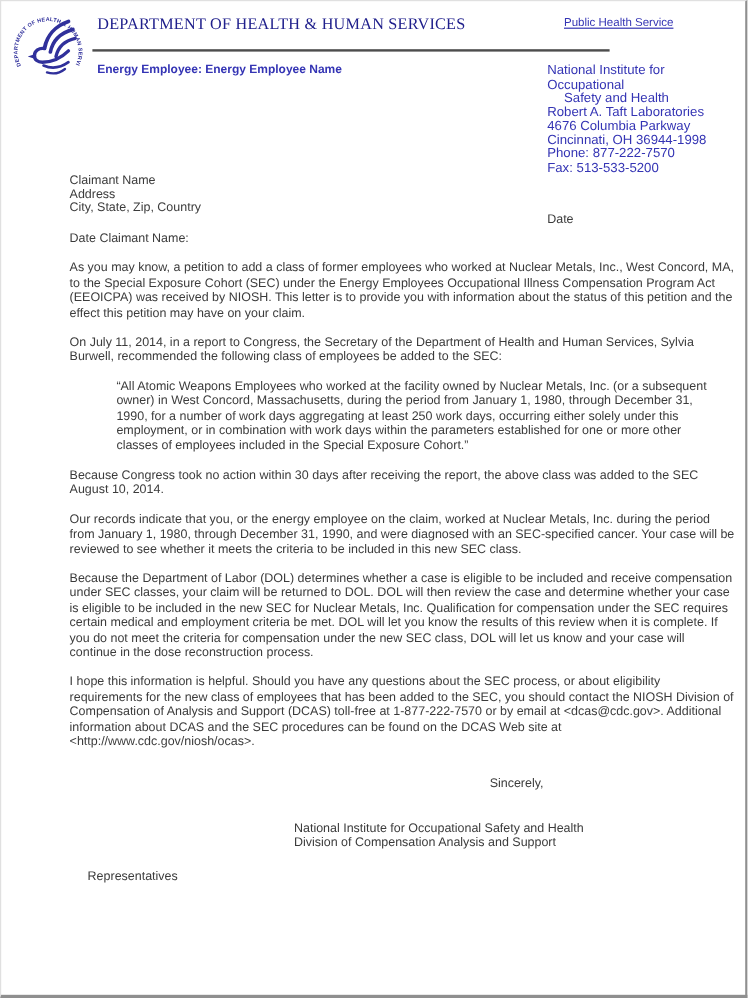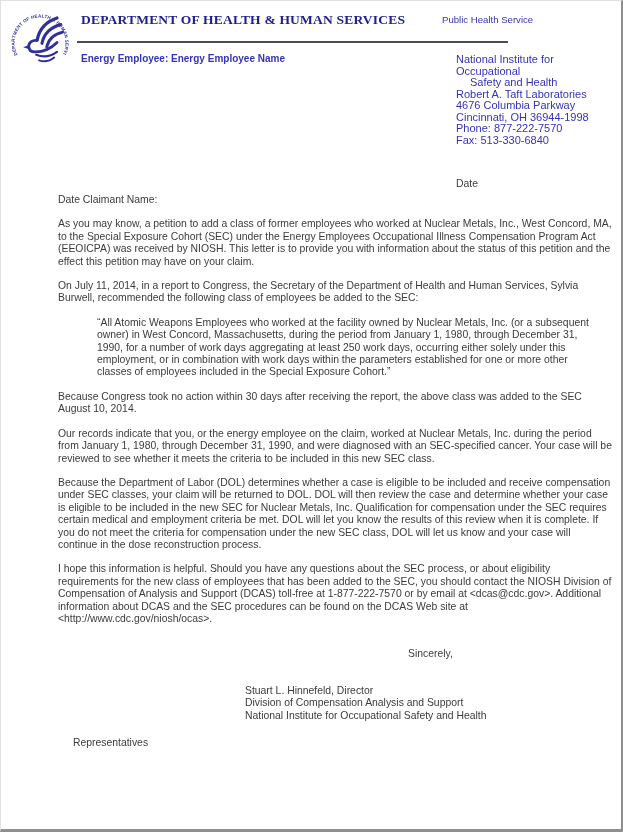--- a/index.html
+++ b/index.html
@@ -14,24 +14,24 @@
     border-right: 2px solid #8f8f8f;
     border-bottom: 3px solid #8f8f8f;
     overflow: hidden;
     font-family: "Liberation Sans", sans-serif;
     color: #3b3b3b;
   }
   .logo { position: absolute; left: 7px; top: 4px; width: 66px; height: 72px; }
   .dept-title {
     position: absolute; left: 80px; top: 11px;
     font-family: "Liberation Serif", serif;
-    font-weight: bold; font-size: 13.5px; letter-spacing: 0.2px;
+    font-weight: normal; font-size: 13.5px; letter-spacing: 0.2px;
     color: #20208c;
   }
-  .phs { position: absolute; left: 441px; top: 13px; font-size: 9.6px; color: #3434b4; }
+  .phs { position: absolute; left: 469px; top: 13px; font-size: 9.6px; color: #3434b4; text-decoration: underline; }
   .rule { position: absolute; left: 76px; top: 40px; width: 431px; height: 2px; background: #4d4d4d; }
   .tracking {
     position: absolute; left: 80px; top: 52px;
     font-weight: bold; font-size: 10px; line-height: 12px; color: #3434b4;
   }
   .niosh-addr {
     position: absolute; left: 455px; top: 53px;
     font-size: 11px; line-height: 11.5px; color: #3434b4;
   }
   .niosh-addr .indent { padding-left: 14px; }
@@ -78,36 +78,40 @@
     <div>Energy Employee: Energy Employee Name</div>
   </div>
 
   <div class="niosh-addr">
     <div>National Institute for Occupational</div>
     <div class="indent">Safety and Health</div>
     <div>Robert A. Taft Laboratories</div>
     <div>4676 Columbia Parkway</div>
     <div>Cincinnati, OH 36944-1998</div>
     <div>Phone: 877-222-7570</div>
-    <div>Fax: 513-330-6840</div>
+    <div>Fax: 513-533-5200</div>
   </div>
 
+  <div class="recipient">
+    <div>Claimant Name</div>
+    <div>Address</div>
+    <div>City, State, Zip, Country</div>
+  </div>
   <div class="date">Date</div>
 
   <div class="body-block">
     <p>Date Claimant Name:</p>
     <p>As you may know, a petition to add a class of former employees who worked at Nuclear Metals, Inc., West Concord, MA, to the Special Exposure Cohort (SEC) under the Energy Employees Occupational Illness Compensation Program Act (EEOICPA) was received by NIOSH. This letter is to provide you with information about the status of this petition and the effect this petition may have on your claim.</p>
     <p>On July 11, 2014, in a report to Congress, the Secretary of the Department of Health and Human Services, Sylvia Burwell, recommended the following class of employees be added to the SEC:</p>
     <p class="quote">“All Atomic Weapons Employees who worked at the facility owned by Nuclear Metals, Inc. (or a subsequent owner) in West Concord, Massachusetts, during the period from January 1, 1980, through December 31, 1990, for a number of work days aggregating at least 250 work days, occurring either solely under this employment, or in combination with work days within the parameters established for one or more other classes of employees included in the Special Exposure Cohort.”</p>
     <p>Because Congress took no action within 30 days after receiving the report, the above class was added to the SEC August 10, 2014.</p>
     <p>Our records indicate that you, or the energy employee on the claim, worked at Nuclear Metals, Inc. during the period from January 1, 1980, through December 31, 1990, and were diagnosed with an SEC-specified cancer. Your case will be reviewed to see whether it meets the criteria to be included in this new SEC class.</p>
     <p>Because the Department of Labor (DOL) determines whether a case is eligible to be included and receive compensation under SEC classes, your claim will be returned to DOL. DOL will then review the case and determine whether your case is eligible to be included in the new SEC for Nuclear Metals, Inc.  Qualification for compensation under the SEC requires certain medical and employment criteria be met. DOL will let you know the results of this review when it is complete. If you do not meet the criteria for compensation under the new SEC class, DOL will let us know and your case will continue in the dose reconstruction process.</p>
     <p>I hope this information is helpful. Should you have any questions about the SEC process, or about eligibility requirements for the new class of employees that has been added to the SEC, you should contact the NIOSH Division of Compensation of Analysis and Support (DCAS) toll-free at 1-877-222-7570 or by email at &lt;dcas@cdc.gov&gt;. Additional information about DCAS and the SEC procedures can be found on the DCAS Web site at &lt;http://www.cdc.gov/niosh/ocas&gt;.</p>
     <p class="closing">Sincerely,</p>
     <div class="signature">
-      <div>Stuart L. Hinnefeld, Director</div>
+      <div>National Institute for Occupational Safety and Health</div>
       <div>Division of Compensation Analysis and Support</div>
-      <div>National Institute for Occupational Safety and Health</div>
     </div>
     <p class="cc">Representatives</p>
   </div>
 
 </div>
 
 </body></html>

